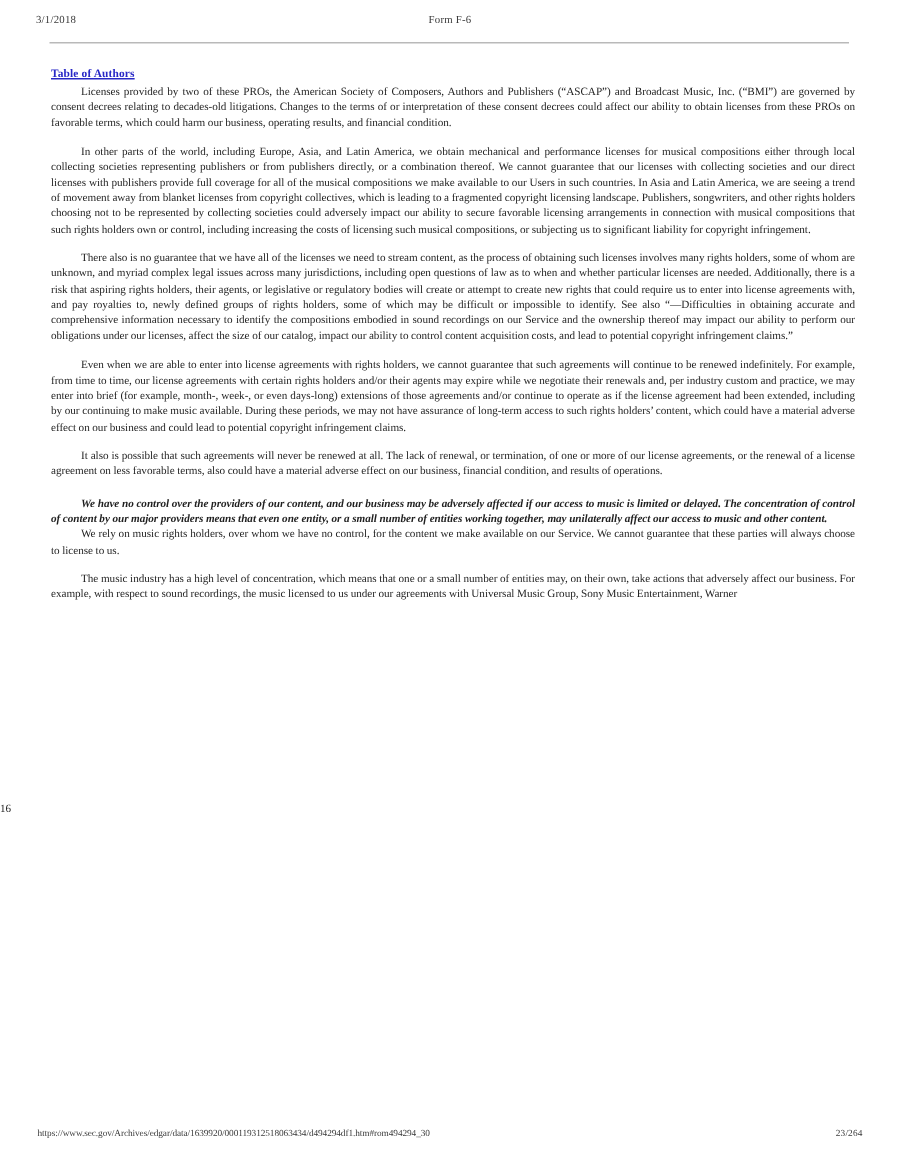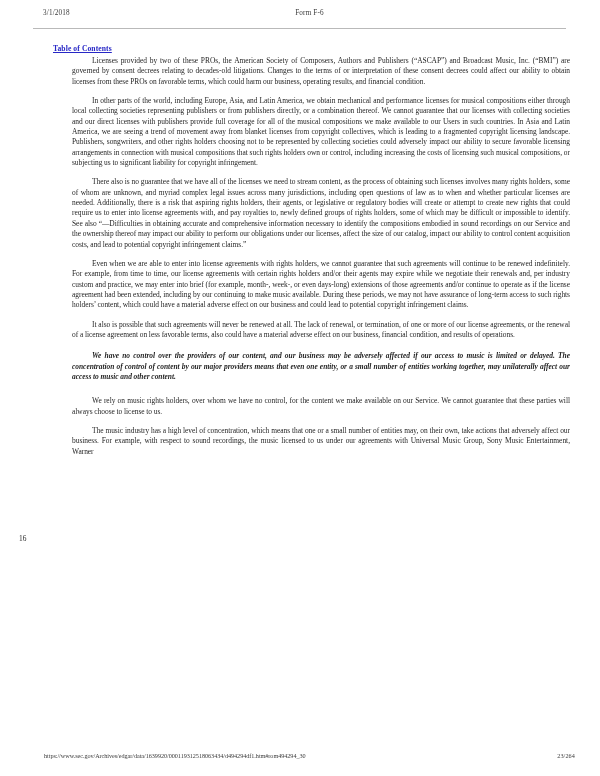--- a/index.html
+++ b/index.html
@@ -1,16 +1,16 @@
 <!DOCTYPE html>
 <html><head>
 <meta charset="utf-8">
 <title>Form F-1</title>
 <style>
-  * { box-sizing: border-box; padding-left: 19px; }
+  * { box-sizing: border-box; }
   html, body {
     margin: 0;
     padding: 0;
     background: #ffffff;
   }
   body {
     width: 600px;
     height: 776px;
     position: relative;
     font-family: "Liberation Serif", "DejaVu Serif", serif;
@@ -80,21 +80,21 @@
     text-align: justify;
     text-indent: 20px;
     letter-spacing: -0.02px;
     color: #1f1f1f;
     word-spacing: -0.1px;
   }
   .doc-body p.risk-heading {
     font-weight: bold;
     font-style: italic;
     margin-top: 11px;
-    margin-bottom: 14px;
+    margin-bottom: 0;
   }
 
   .page-number {
     position: absolute;
     top: 534px;
     left: 0;
     width: 492px;
     text-align: left;
     font-size: 7.4px;
     color: #1f1f1f;
@@ -127,21 +127,21 @@
 </head>
 <body>
 
 <div class="print-header">
   <span class="hdr-date">3/1/2018</span>
   <span class="hdr-title">Form F-6</span>
 </div>
 
 <div class="header-rule"></div>
 
-<a class="toc-link" href="#">Table of Contents</a>
+<a class="toc-link" href="#">Table of Authors</a>
 
 <div class="doc-body">
   <p>Licenses provided by two of these PROs, the American Society of Composers, Authors and Publishers (“ASCAP”) and Broadcast Music, Inc. (“BMI”) are governed by consent decrees relating to decades-old litigations. Changes to the terms of or interpretation of these consent decrees could affect our ability to obtain licenses from these PROs on favorable terms, which could harm our business, operating results, and financial condition.</p>
   <p>In other parts of the world, including Europe, Asia, and Latin America, we obtain mechanical and performance licenses for musical compositions either through local collecting societies representing publishers or from publishers directly, or a combination thereof. We cannot guarantee that our licenses with collecting societies and our direct licenses with publishers provide full coverage for all of the musical compositions we make available to our Users in such countries. In Asia and Latin America, we are seeing a trend of movement away from blanket licenses from copyright collectives, which is leading to a fragmented copyright licensing landscape. Publishers, songwriters, and other rights holders choosing not to be represented by collecting societies could adversely impact our ability to secure favorable licensing arrangements in connection with musical compositions that such rights holders own or control, including increasing the costs of licensing such musical compositions, or subjecting us to significant liability for copyright infringement.</p>
   <p>There also is no guarantee that we have all of the licenses we need to stream content, as the process of obtaining such licenses involves many rights holders, some of whom are unknown, and myriad complex legal issues across many jurisdictions, including open questions of law as to when and whether particular licenses are needed. Additionally, there is a risk that aspiring rights holders, their agents, or legislative or regulatory bodies will create or attempt to create new rights that could require us to enter into license agreements with, and pay royalties to, newly defined groups of rights holders, some of which may be difficult or impossible to identify. See also “—Difficulties in obtaining accurate and comprehensive information necessary to identify the compositions embodied in sound recordings on our Service and the ownership thereof may impact our ability to perform our obligations under our licenses, affect the size of our catalog, impact our ability to control content acquisition costs, and lead to potential copyright infringement claims.”</p>
   <p>Even when we are able to enter into license agreements with rights holders, we cannot guarantee that such agreements will continue to be renewed indefinitely. For example, from time to time, our license agreements with certain rights holders and/or their agents may expire while we negotiate their renewals and, per industry custom and practice, we may enter into brief (for example, month-, week-, or even days-long) extensions of those agreements and/or continue to operate as if the license agreement had been extended, including by our continuing to make music available. During these periods, we may not have assurance of long-term access to such rights holders’ content, which could have a material adverse effect on our business and could lead to potential copyright infringement claims.</p>
   <p>It also is possible that such agreements will never be renewed at all. The lack of renewal, or termination, of one or more of our license agreements, or the renewal of a license agreement on less favorable terms, also could have a material adverse effect on our business, financial condition, and results of operations.</p>
   <p class="risk-heading">We have no control over the providers of our content, and our business may be adversely affected if our access to music is limited or delayed. The concentration of control of content by our major providers means that even one entity, or a small number of entities working together, may unilaterally affect our access to music and other content.</p>
   <p>We rely on music rights holders, over whom we have no control, for the content we make available on our Service. We cannot guarantee that these parties will always choose to license to us.</p>
   <p>The music industry has a high level of concentration, which means that one or a small number of entities may, on their own, take actions that adversely affect our business. For example, with respect to sound recordings, the music licensed to us under our agreements with Universal Music Group, Sony Music Entertainment, Warner</p>

